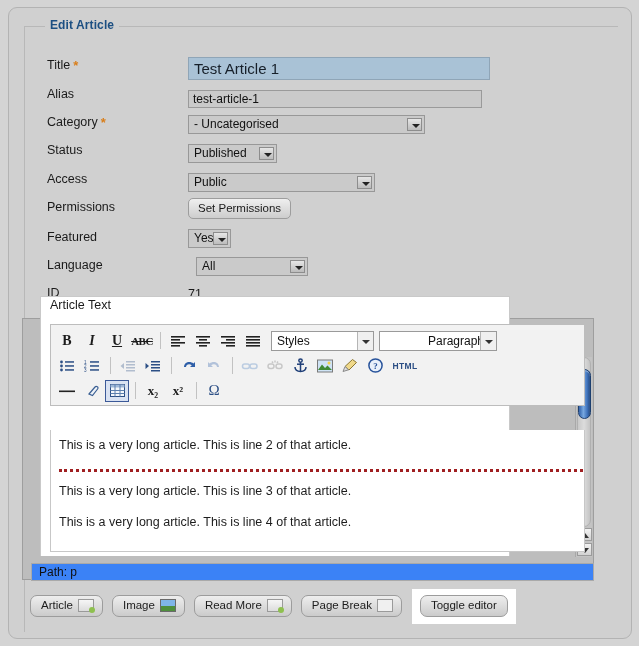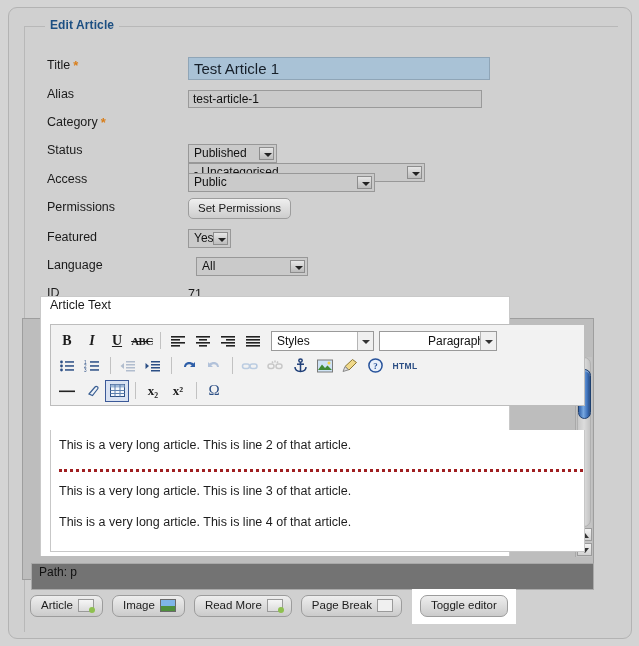--- a/index.html
+++ b/index.html
@@ -125,21 +125,21 @@
   }
   .select .arrowbox:after {
     content: "";
     position: absolute;
     left: 3.5px; top: 5px;
     border-left: 4px solid transparent;
     border-right: 4px solid transparent;
     border-top: 4px solid #222;
   }
 
-  .sel-category { width: 237px; margin-top: 48px; }
+  .sel-category { width: 237px; }
   .sel-status   { width: 89px; }
   .sel-access   { width: 187px; }
   .sel-featured { width: 43px; }
   .sel-language { width: 112px; margin-left: 8px; }
 
   
   .btn {
     display: inline-block;
     font-family: "Liberation Sans", sans-serif;
     font-size: 11.5px;
@@ -334,22 +334,22 @@
     height: 0;
     border-top: 3px dotted #a01f21;
     margin: 4px 0 12px 0;
     width: 560px;
   }
 
   
   .path-bar {
     position: absolute;
     left: 31px; top: 563px;
-    width: 563px; height: 27px;
-    background: #737373;
+    width: 563px; height: 18px;
+    background: #3b82f6;
     border: 1px solid #a9a9a9;
     font-size: 12px;
     color: #101010;
     line-height: 17px;
     padding-left: 7px;
   }
 
   
   .bottom-bar {
     position: absolute;

